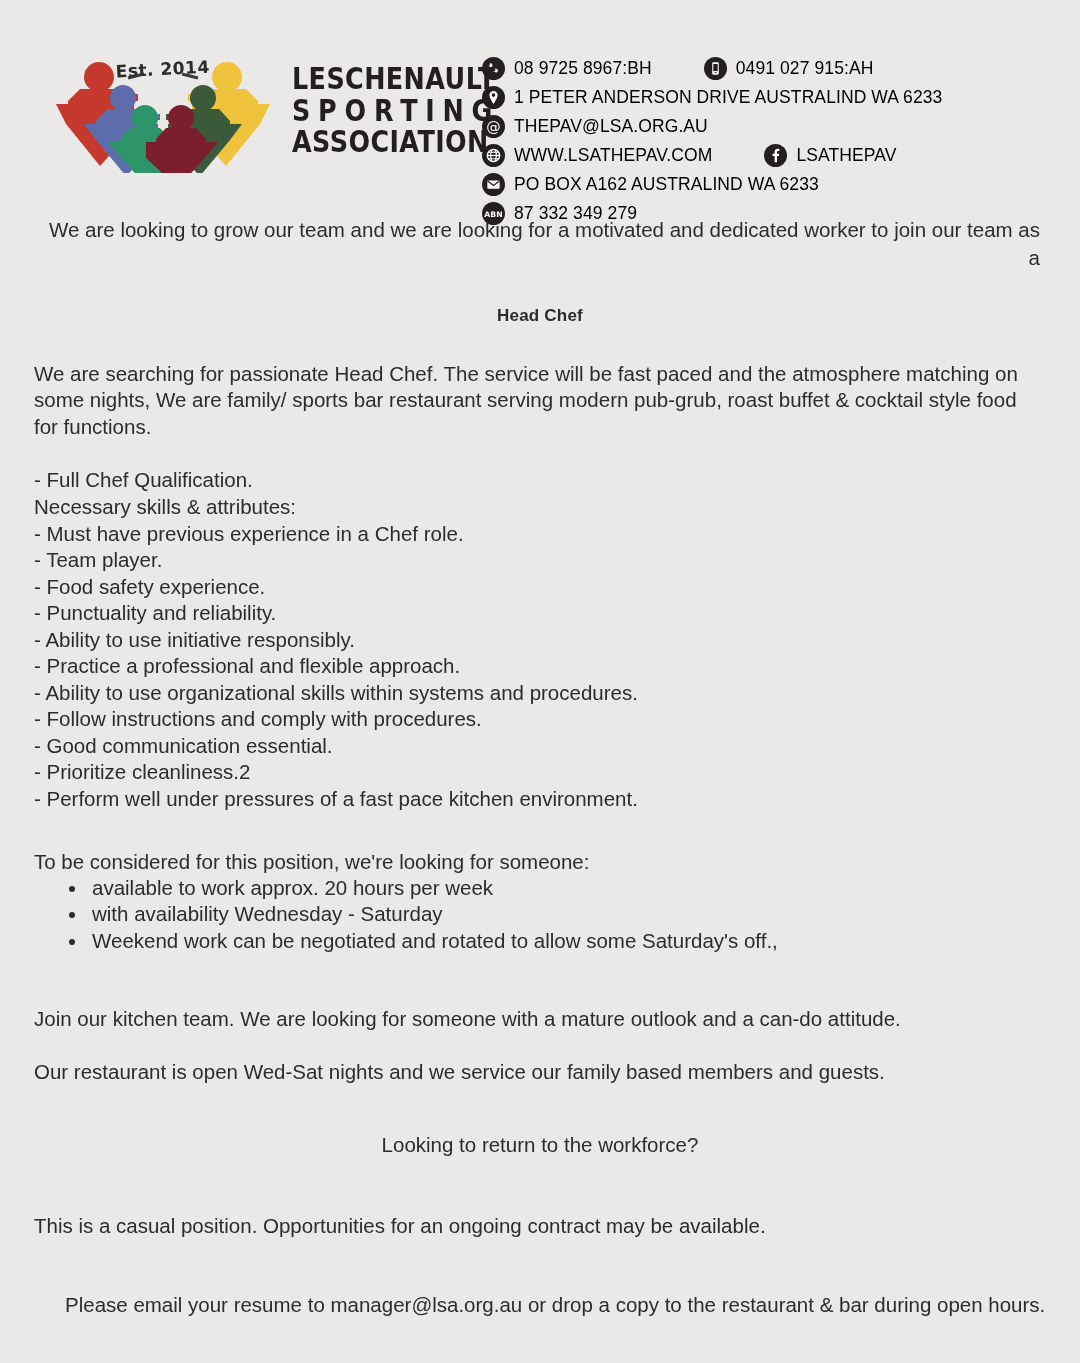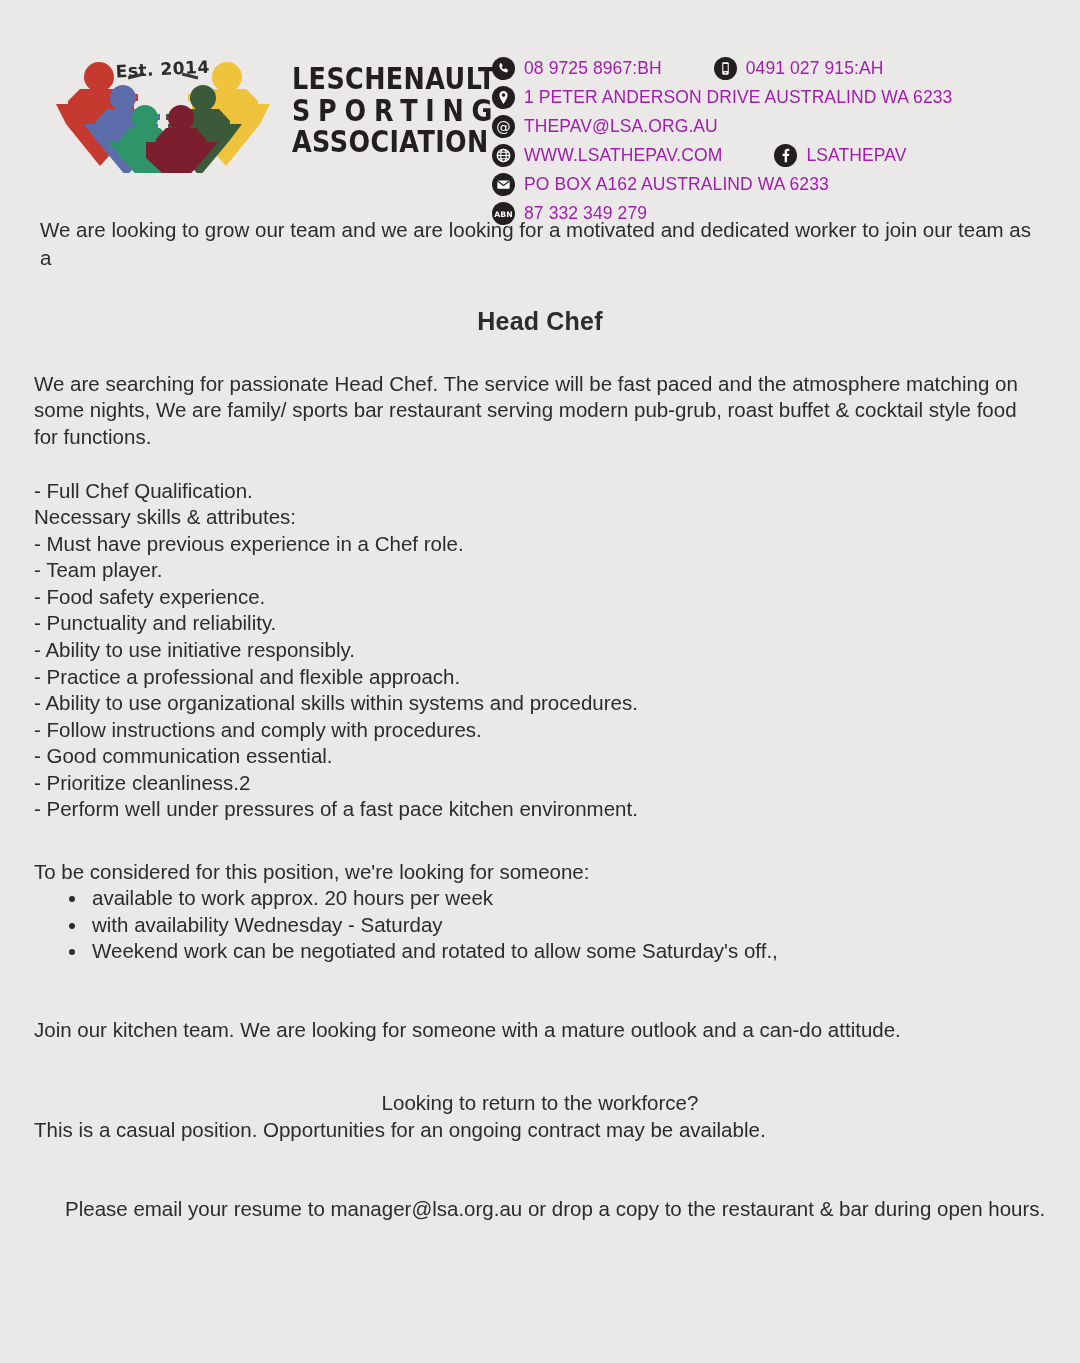--- a/index.html
+++ b/index.html
@@ -55,24 +55,24 @@
     transform: scaleX(0.82);
     transform-origin: left center;
   }
   .wordmark div { white-space: nowrap; }
   .wm-1 { letter-spacing: 0.5px; }
   .wm-2 { letter-spacing: 9.5px; }
   .wm-3 { letter-spacing: 0.5px; }
 
   
   .contact {
-    margin-left: 14px;
+    margin-left: 4px;
     padding-top: 6px;
     font-family: "Liberation Sans", sans-serif;
-    color: #a21caf;
+    color: #000000;
     font-size: 17.5px;
     letter-spacing: 0.1px;
   }
   .c-row {
     display: flex;
     align-items: center;
     height: 28px;
     margin-bottom: 1px;
   }
   .c-item {
@@ -91,29 +91,29 @@
 
   
   .content {
     padding: 0 34px;
     font-size: 20.5px;
     line-height: 1.28;
     color: #2e2b2b;
   }
 
   .intro {
-    text-align: left;
+    text-align: right;
     margin: 16px 6px 0 6px;
     line-height: 1.36;
   }
 
   .role-title {
     text-align: center;
     font-weight: bold;
-    font-size: 25px;
+    font-size: 17px;
     margin-top: 33px;
     letter-spacing: 0.2px;
   }
 
   .para {
     margin-top: 34px;
     line-height: 1.3;
   }
 
   .skills {
@@ -137,21 +137,21 @@
 
   .closing-1 { margin-top: 52px; }
   .closing-2 { margin-top: 26px; }
 
   .questions {
     text-align: center;
     margin-top: 47px;
     line-height: 1.3;
   }
 
-  .casual { }
+  .casual { margin-top: 54px; }
 
   .apply {
     margin-top: 53px;
     padding-left: 31px;
   }
 </style>
 </head>
 <body>
 
 <div class="page">
@@ -314,20 +314,21 @@
     </div>
 
     <div class="considered">To be considered for this position, we're looking for someone:</div>
     <ul class="bullets">
       <li>available to work approx. 20 hours per week</li>
       <li>with availability Wednesday - Saturday</li>
       <li>Weekend work can be negotiated and rotated to allow some Saturday's off.,</li>
     </ul>
 
     <div class="closing-1">Join our kitchen team. We are looking for someone with a mature outlook and a can-do attitude.</div>
+    <div class="closing-2"> Our restaurant is open Wed-Sat nights and we service our family based members and guests.</div>
 
     <div class="questions">
       <div>Looking to return to the workforce?</div>
     </div>
 
     <div class="casual">This is a casual position. Opportunities for an ongoing contract may be available.</div>
 
     <div class="apply">Please email your resume to manager@lsa.org.au or drop a copy to the restaurant &amp; bar during open hours.</div>
 
   </div>

